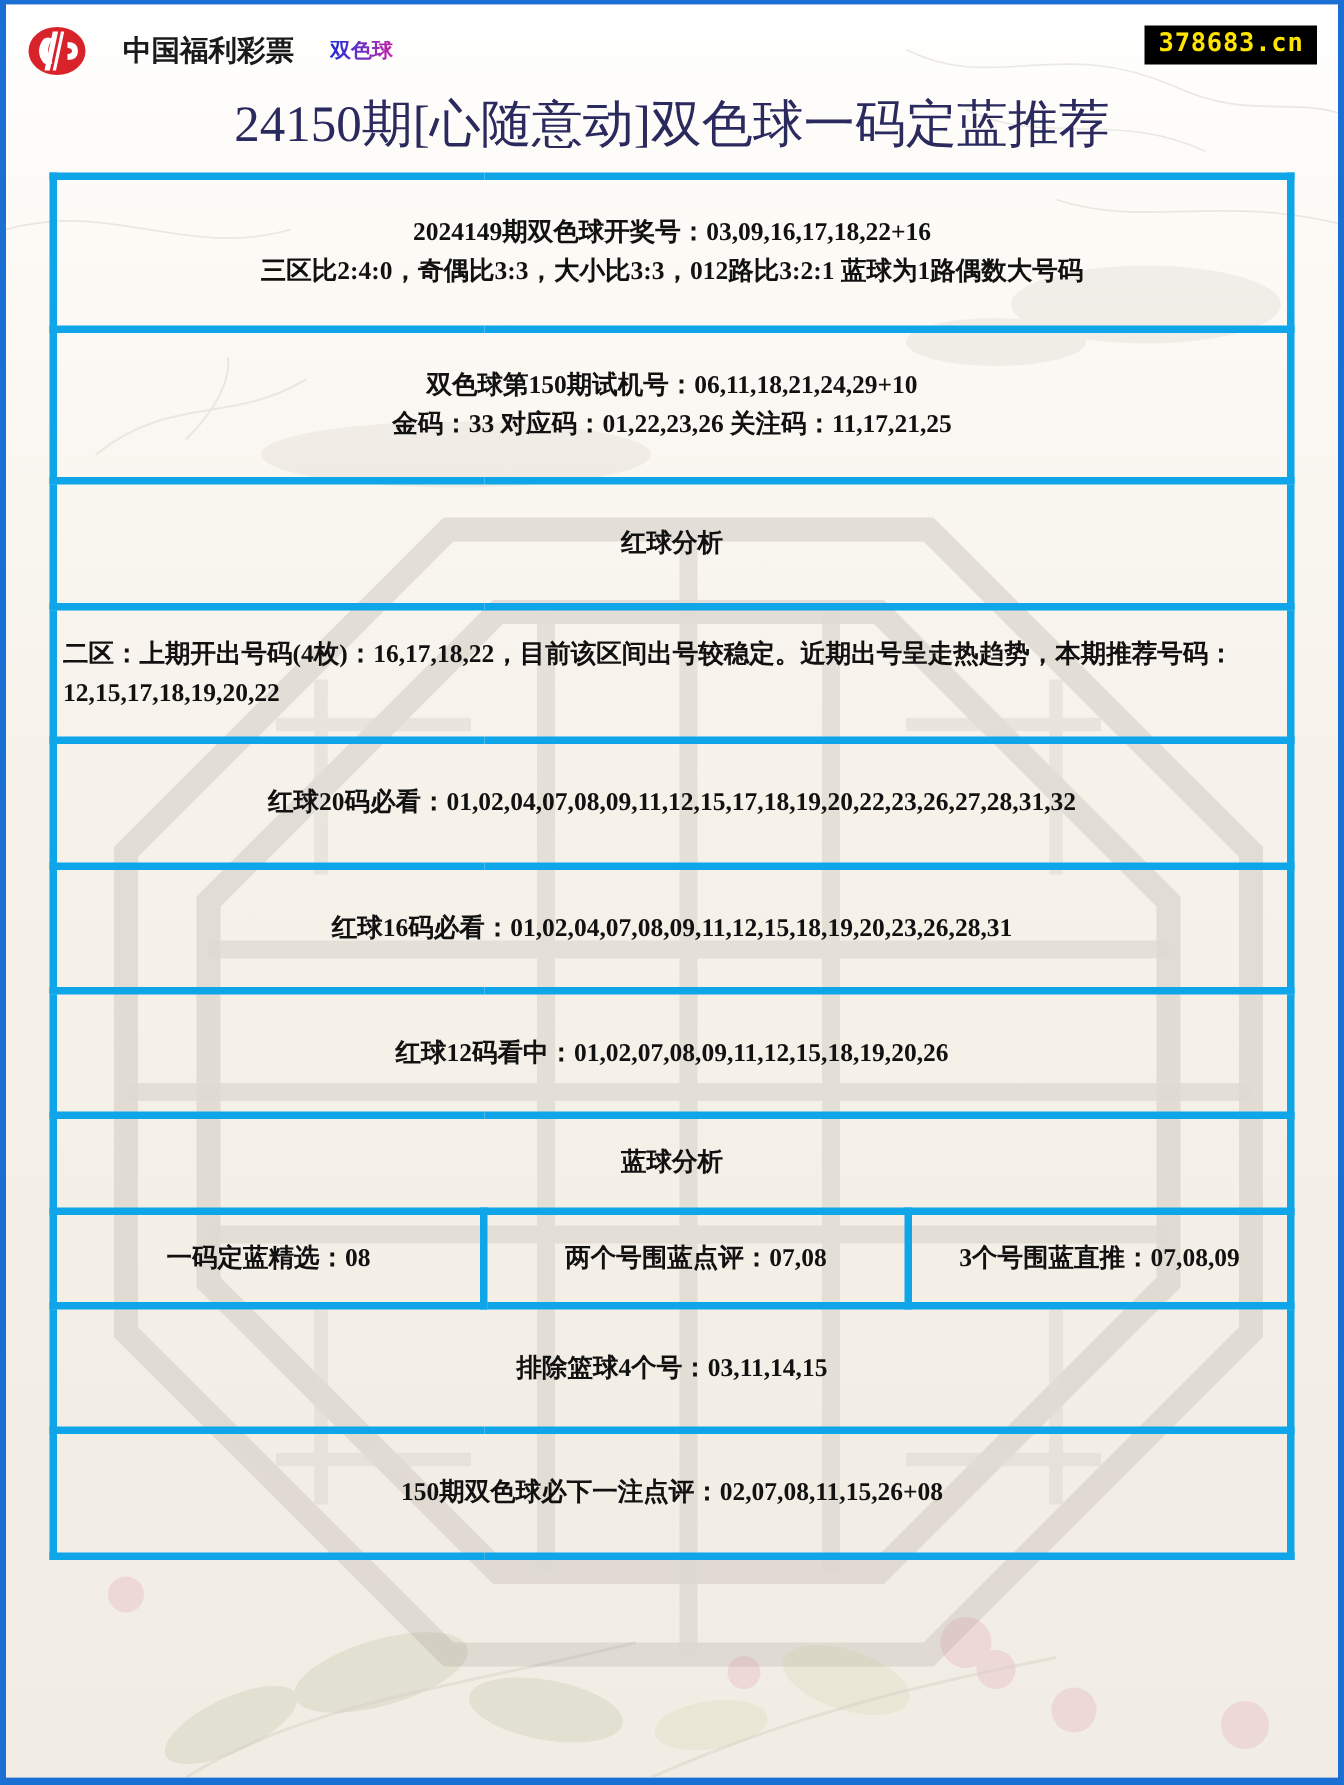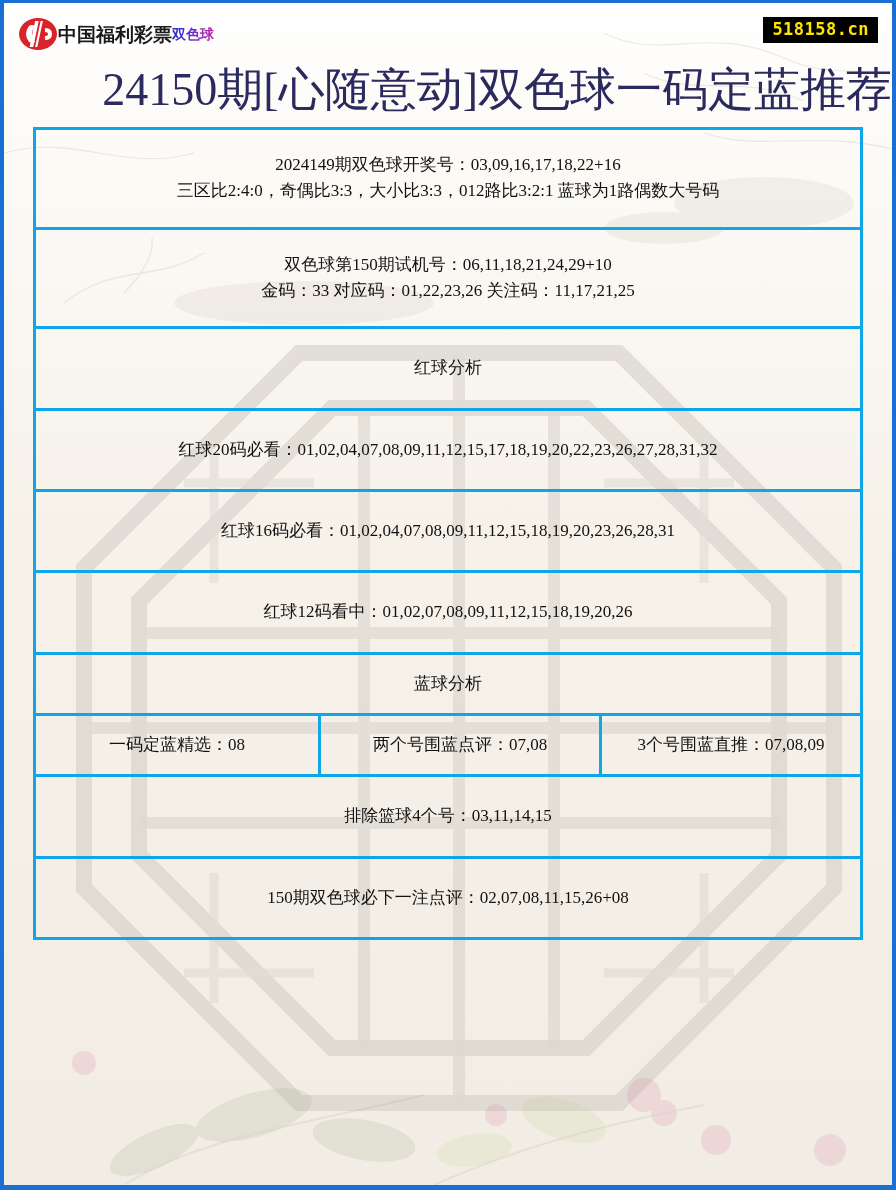--- a/index.html
+++ b/index.html
@@ -73,21 +73,21 @@
     position: relative;
     z-index: 2;
     height: 58px;
   }
   #logo-block {
     position: absolute;
     left: 14px;
     top: 14px;
     display: flex;
     align-items: center;
-    gap: 0;
+    gap: 24px;
   }
   #logo-emblem { width: 40px; height: 34px; display:block; }
   .logo-cn {
     font-family: "DejaVu Sans", "Liberation Sans", sans-serif;
     font-weight: 700;
     font-size: 19px;
     letter-spacing: 0px;
     color: #1a1a1a;
     line-height: 1;
   }
@@ -112,42 +112,43 @@
     font-weight: 700;
     letter-spacing: .5px;
     padding: 3px 9px 4px 9px;
     line-height: 1.1;
   }
 
   
   #page-title {
     position: relative;
     z-index: 2;
-    text-align: right;
+    text-align: center;
     color: #2b2a5e;
     font-family: "Liberation Serif", "DejaVu Serif", serif;
-    font-size: 46px;
+    font-size: 34px;
     line-height: 1;
     padding: 6px 0 14px 0;
     white-space: nowrap;
   }
 
   
   #content-table {
     position: relative;
     z-index: 2;
     margin: 0 auto;
     width: 830px;
     border-collapse: collapse;
     background: transparent;
   }
   #content-table td {
-    border: 3px solid #0ea5e9;
+    border: 5px solid #0ea5e9;
     padding: 0;
     background: transparent;
+    font-weight: bold;
   }
   .cell {
     padding: 10px 6px;
     font-size: 17px;
     line-height: 1.55;
     color: #111111;
     font-family: "Liberation Serif", "DejaVu Serif", serif;
   }
   .cell.center { text-align: center; }
   .cell.just   { text-align: left; padding-left: 4px; padding-right: 4px; }
@@ -242,21 +243,21 @@
         <ellipse cx="20" cy="17" rx="19" ry="16" fill="#d8232a"></ellipse>
         <path d="M11 9 Q5 17 11 25 Q15 27 17 25 Q11 17 17 9 Q14 7 11 9 Z" fill="#ffffff"></path>
         <rect x="18" y="4" width="3.6" height="26" fill="#ffffff" transform="skewX(-12)"></rect>
         <rect x="23.5" y="4" width="2.2" height="26" fill="#ffffff" transform="skewX(-12)"></rect>
         <path d="M27 11 Q34 11 34 17 Q34 23 27 23 L27 19 Q30 19 30 17 Q30 15 27 15 Z" fill="#ffffff"></path>
       </svg>
       <span class="logo-cn">中国福利彩票</span>
       <span class="logo-ssq">双色球</span>
     </div>
 
-    <div id="site-badge">518158.cn</div>
+    <div id="site-badge">378683.cn</div>
   </div>
 
   <div id="page-title">24150期[心随意动]双色球一码定蓝推荐</div>
 
   <table id="content-table">
     <tbody>
 
       <tr>
         <td colspan="3">
           <div class="cell center tall">
@@ -275,20 +276,25 @@
         </td>
       </tr>
 
       <tr>
         <td colspan="3">
           <div class="cell center pad-lg">红球分析</div>
         </td>
       </tr>
 
 
+      <tr>
+        <td colspan="3">
+          <div class="cell just mid">二区：上期开出号码(4枚)：16,17,18,22，目前该区间出号较稳定。近期出号呈走热趋势，本期推荐号码：12,15,17,18,19,20,22</div>
+        </td>
+      </tr>
 
 
       <tr>
         <td colspan="3">
           <div class="cell center pad-lg">红球20码必看：01,02,04,07,08,09,11,12,15,17,18,19,20,22,23,26,27,28,31,32</div>
         </td>
       </tr>
 
       <tr>
         <td colspan="3">

